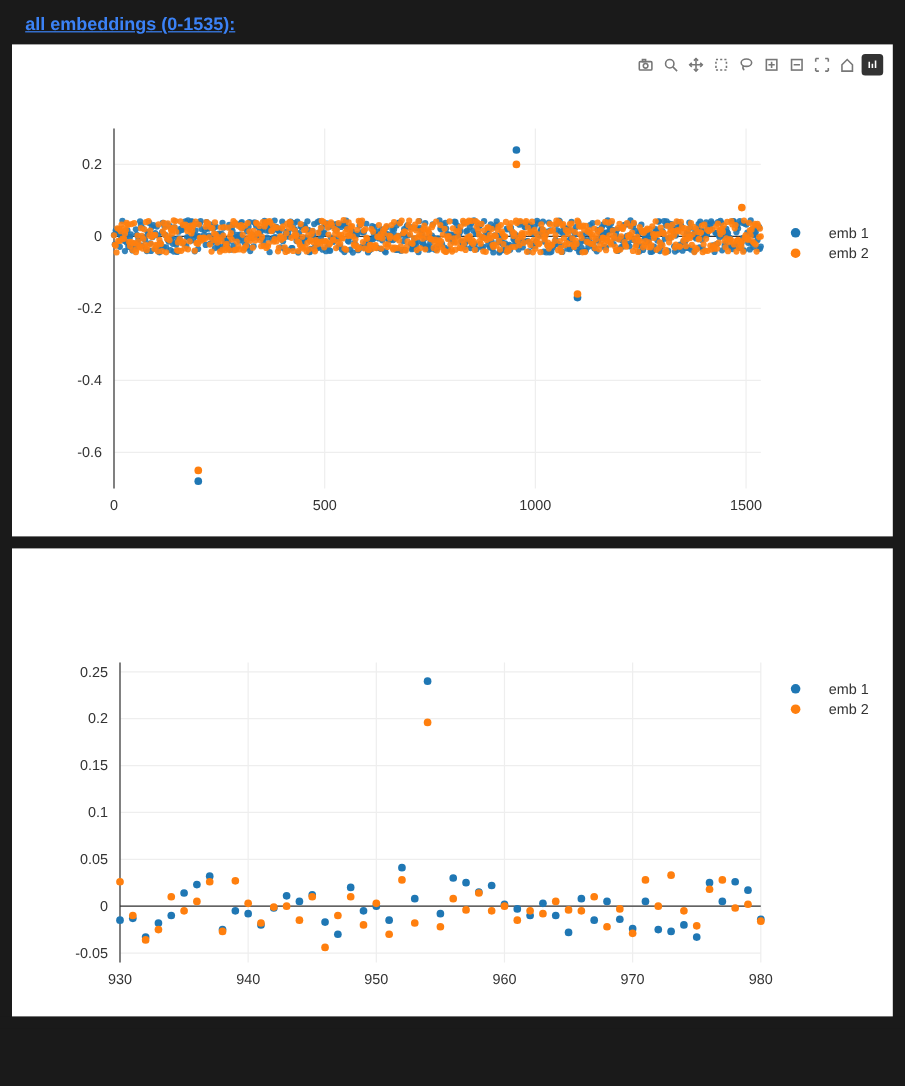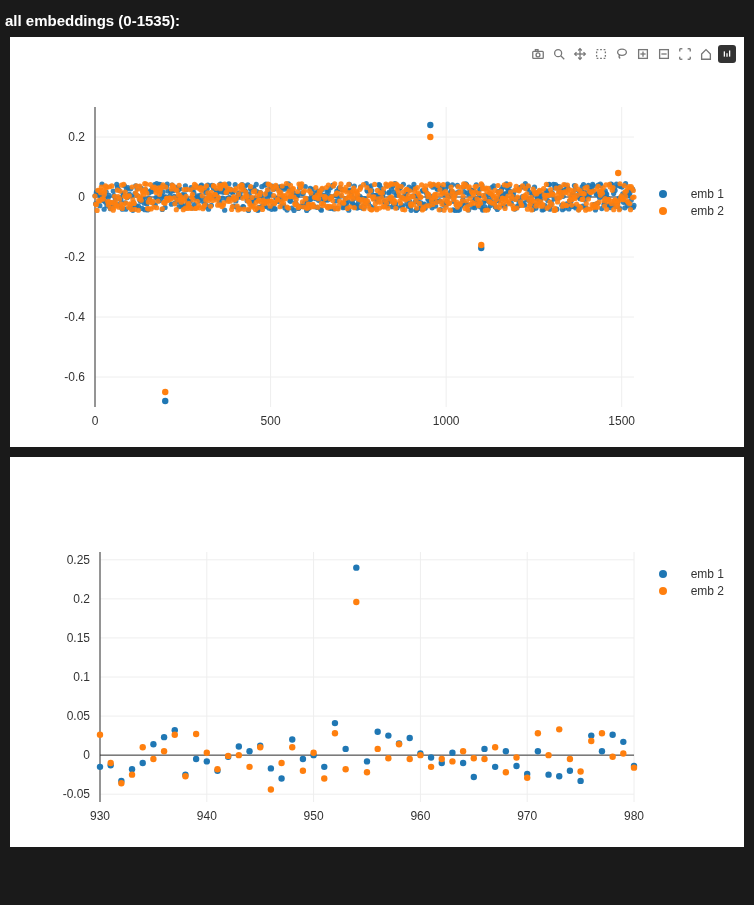--- a/index.html
+++ b/index.html
@@ -1,17 +1,17 @@
 <!DOCTYPE html>
 <html><head>
 <meta charset="utf-8">
 <style>
   html,body{margin:0;padding:0;background:#1a1a1a;font-family:Arial,Helvetica,sans-serif;color:#ddd;}
   .container{width:754px;background:#1a1a1a;}
-  .section-title{font-weight:bold;color:#ffffff;font-size:15px;padding:12px 16px 8px 5px;}
+  .section-title{font-weight:bold;color:#3b82f6;font-size:15px;padding:12px 16px 8px 21px;text-decoration:underline;}
   .chart-panel{background:#fff;margin:0 10px 10px 10px;position:relative;}
   .toolbar{position:absolute;top:8px;right:8px;display:flex;gap:3px;}
   .tool{width:18px;height:18px;display:flex;align-items:center;justify-content:center;color:#777;cursor:pointer;}
   .tool svg{width:14px;height:14px;stroke:#777;fill:none;stroke-width:1.5;}
   .tool.active{background:#333;border-radius:3px;}
   .tool.active svg{stroke:#fff;fill:#fff;}
   .legend{position:absolute;font-size:12px;color:#333;}
   .legend-item{display:flex;align-items:center;gap:24px;margin-bottom:3px;}
   .legend-dot{width:8px;height:8px;border-radius:50%;}
   svg.plot{display:block;}

